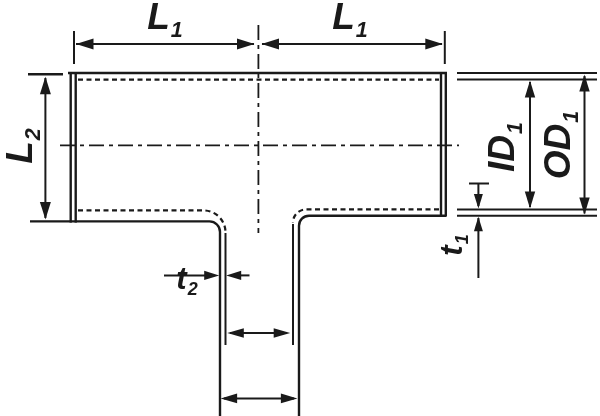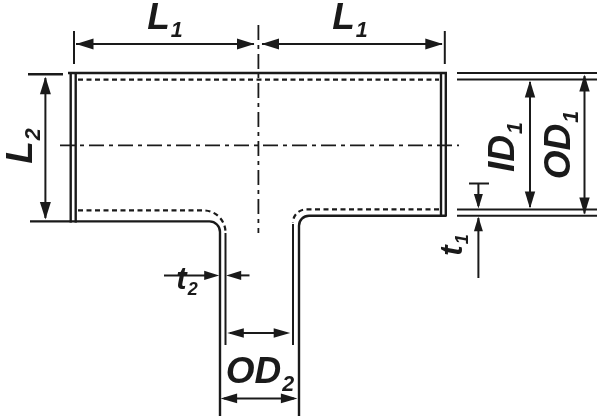--- a/index.html
+++ b/index.html
@@ -125,16 +125,15 @@
 
   <div class="dim-label rot" style="left:501px; top:147px;"><span>ID</span><sub>1</sub></div>
 
   <div class="dim-label rot" style="left:557px; top:145px;"><span>OD</span><sub>1</sub></div>
 
   <div class="dim-label rot small" style="left:451px; top:245px;"><span>t</span><sub>1</sub></div>
 
   <div class="dim-label small" style="left:187px; top:250px;margin-top:28px;"><span>t</span><sub>2</sub></div>
 
 
-  <div class="dim-label" style="left:260px; top:370px;"><span>OD</span><sub>2</sub></div>
 
 
 </div>
 
 </body></html>

